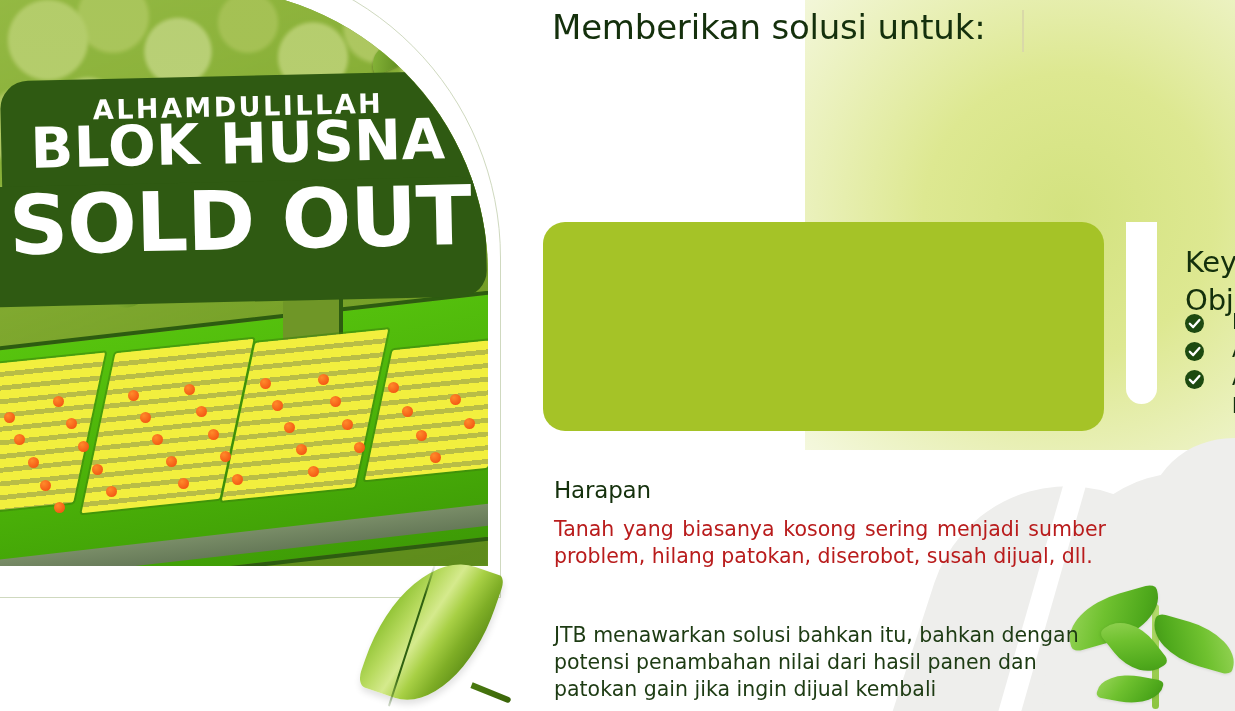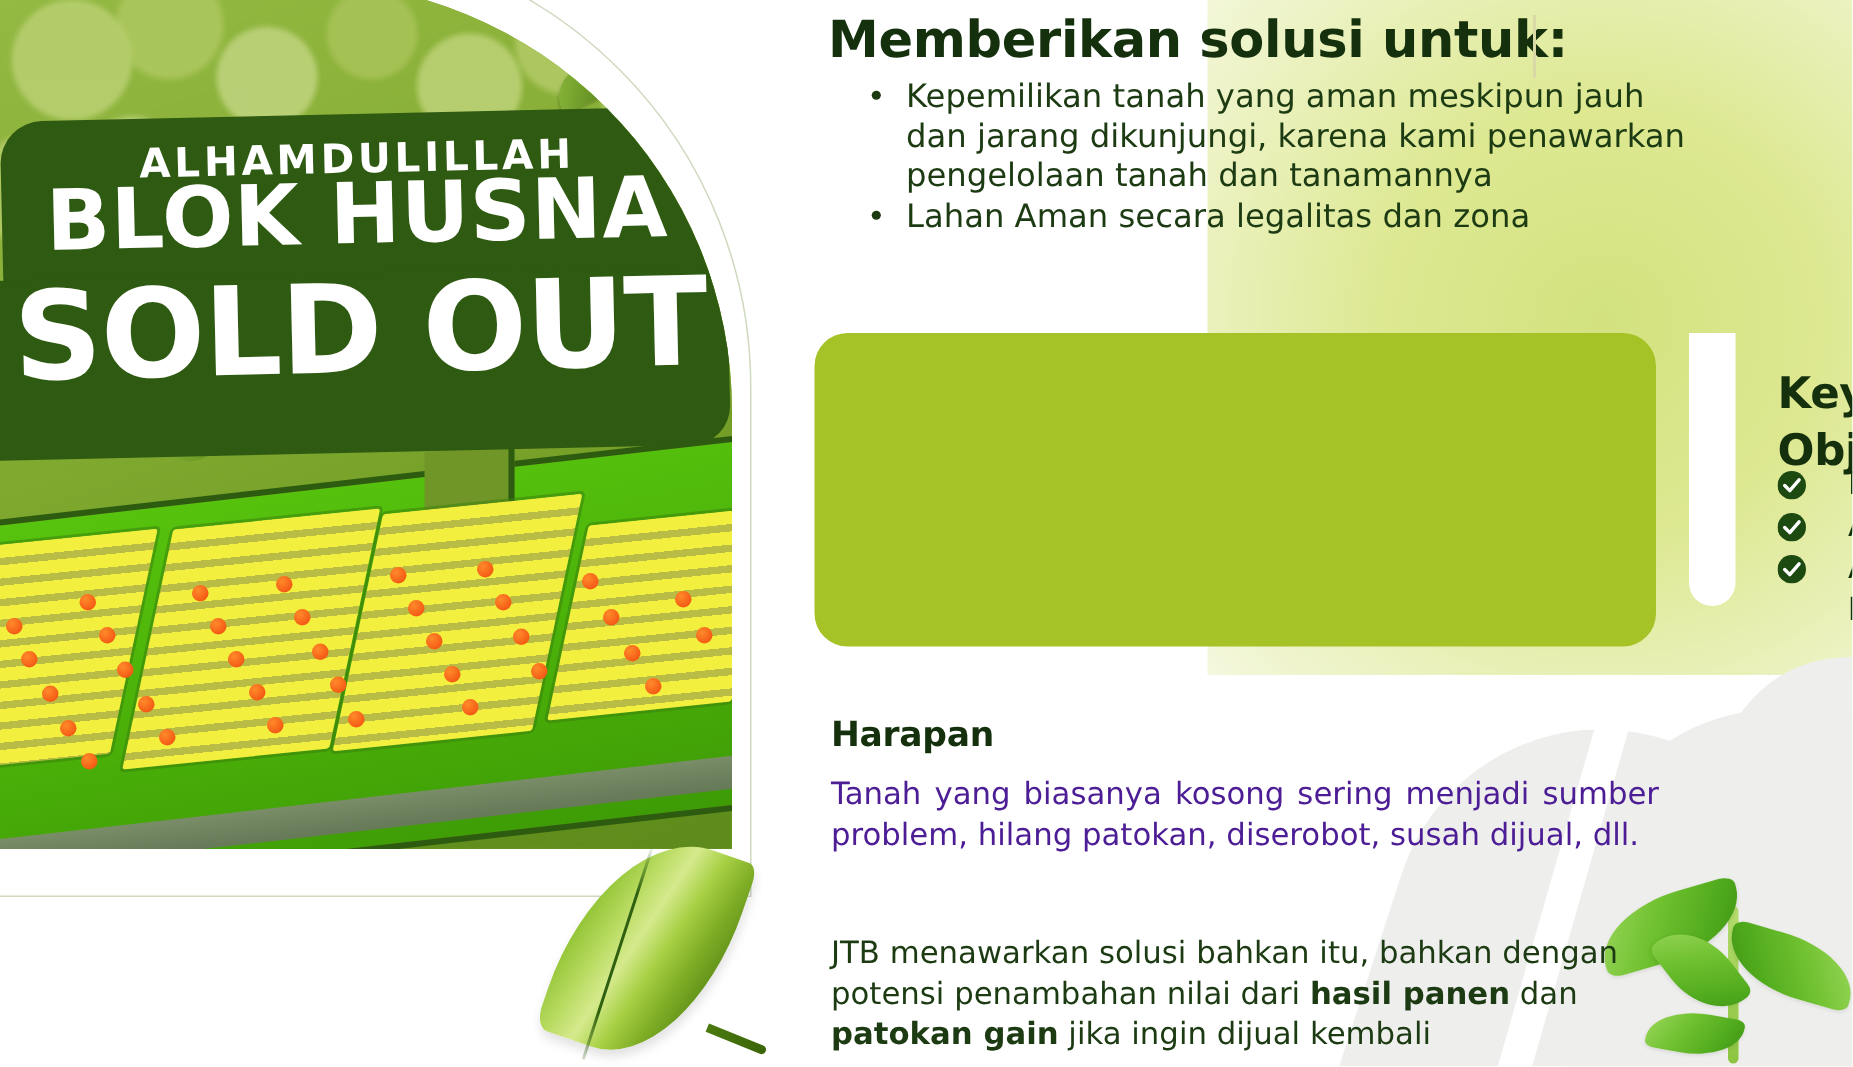--- a/index.html
+++ b/index.html
@@ -280,21 +280,21 @@
   .sl-l4 { left: 43px;  top: 97px;  width: 64px; height: 28px; transform: rotate(10deg); }
 
   
   .content {
     position: absolute;
     left: 552px; top: 0;
     width: 600px; height: 711px;
   }
   .heading {
     color: #14300c;
-    font-weight: 700;
+    font-weight: 400;
     letter-spacing: -0.2px;
   }
   .h-solusi {
     position: absolute; left: 0px; top: 6px;
     font-size: 34px; line-height: 42px;
     white-space: nowrap;
   }
   .title-caret {
     position: absolute;
     left: 470px; top: 10px;
@@ -366,34 +366,34 @@
   }
 
   .h-harapan {
     position: absolute; left: 2px; top: 472px;
     font-size: 23px; line-height: 36px;
   }
   .para1 {
     position: absolute;
     left: 2px; top: 516px;
     width: 552px;
-    color: #4c1d95;
+    color: #b91c1c;
     font-size: 20.5px;
     line-height: 26.5px;
     text-align: justify;
   }
   .para2 {
     position: absolute;
     left: 2px; top: 622px;
     width: 560px;
     color: #1d3b13;
     font-size: 20.5px;
     line-height: 27px;
   }
-  .para2 b { font-weight: 700; }
+  .para2 b { font-weight: 400; }
 </style>
 </head>
 <body>
 
 <div id="slide">
 
   <div class="bg-glow"></div>
   <div class="bg-petal p1"></div>
   <div class="bg-petal p2"></div>
   <div class="bg-petal p3"></div>
@@ -477,24 +477,20 @@
     <div class="sl-leaf sl-l2"></div>
     <div class="sl-leaf sl-l3"></div>
     <div class="sl-leaf sl-l4"></div>
   </div>
 
   <div class="content">
 
     <div class="heading h-solusi">Memberikan solusi untuk:</div>
     <div class="title-caret"></div>
 
-    <ul class="bullets">
-      <li>Kepemilikan tanah yang aman meskipun jauh dan jarang dikunjungi, karena kami penawarkan pengelolaan tanah dan tanamannya</li>
-      <li>Lahan Aman secara legalitas dan zona</li>
-    </ul>
 
     <div class="key-card"></div>
     <div class="key-accent"></div>
     <div class="key-title heading">Key Objects</div>
 
     <ul class="key-list">
       <li>
         <span class="check-icon">
           <svg width="19" height="19" viewBox="0 0 19 19">
             <circle cx="9.5" cy="9.5" r="9.5" fill="#1d4a10"></circle>

